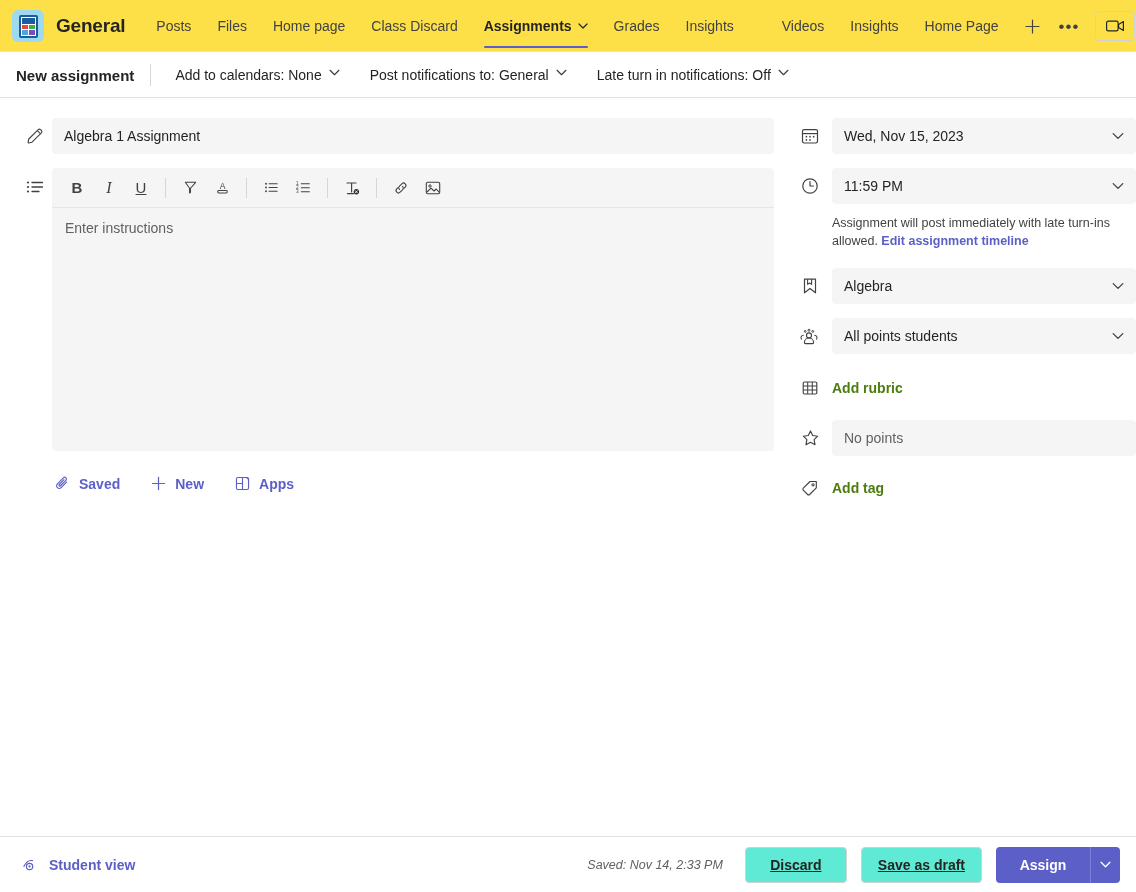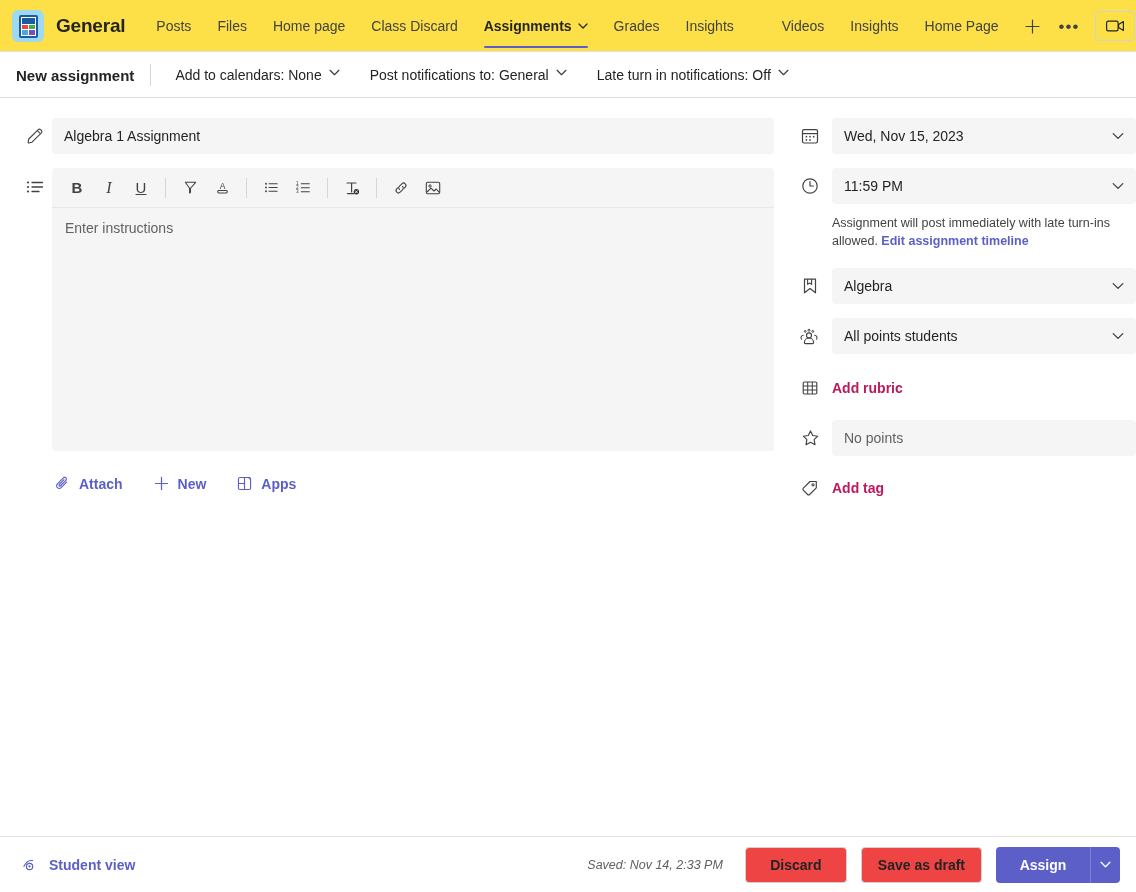--- a/index.html
+++ b/index.html
@@ -171,21 +171,21 @@
     color: #424242;
   }
   .r-field {
     flex: 1; height: 36px; background: #f5f5f5; border-radius: 4px;
     display: flex; align-items: center; padding: 0 12px;
     font-size: 14px; color: #242424; cursor: pointer;
   }
   .r-field .chev { margin-left: auto; font-size: 11px; color: #424242; display:flex; }
   .r-field.placeholder-tone { color: #616161; }
   .r-link {
-    flex: 1; font-size: 14px; color: #be185d; font-weight: bold;
+    flex: 1; font-size: 14px; color: #4d7c0f; font-weight: bold;
     cursor: pointer;
   }
   .r-note {
     margin-left: 44px; margin-top: -4px; margin-bottom: 18px;
     font-size: 12.5px; color: #424242; line-height: 1.45;
     max-width: 290px;
   }
   .r-note a { color: #5b5fc7; font-weight: bold; text-decoration: none; cursor: pointer; }
   .spacer-10 { height: 10px; }
 
@@ -204,21 +204,21 @@
   }
   .footer-right { margin-left: auto; display: flex; align-items: center; gap: 14px; }
   .saved-text { font-size: 12.5px; color: #616161; font-style: italic; margin-right: 8px; }
   .btn {
     height: 36px; min-width: 102px; padding: 0 16px;
     border-radius: 4px; font-size: 14px; font-weight: bold;
     display: flex; align-items: center; justify-content: center;
     cursor: pointer; font-family: "Liberation Sans", sans-serif;
   }
   .btn-secondary {
-    background: #ef4444; border: 1px solid #d1d1d1; color: #242424;
+    background: #5eead4; border: 1px solid #d1d1d1; color: #242424; text-decoration: underline;
   }
   .assign-split { display: flex; align-items: stretch; }
   .btn-primary {
     background: #5b5fc7; color: #fff; border: none;
     border-radius: 4px 0 0 4px; min-width: 94px;
   }
   .btn-primary-chev {
     background: #5b5fc7; color: #fff;
     width: 30px; border-radius: 0 4px 4px 0;
     display: flex; align-items: center; justify-content: center;
@@ -432,21 +432,21 @@
       </div>
     </div>
 
     <div class="actions-row">
       <div class="act-item">
         <span>
           <svg width="17" height="17" viewBox="0 0 18 18">
             <path d="M13.3 7.6 L7.6 13.3 a2.8 2.8 0 0 1 -4 -4 L9.9 3 a1.9 1.9 0 0 1 2.7 2.7 L6.9 11.4 a0.95 0.95 0 0 1 -1.35 -1.35 L10.6 5" fill="none" stroke="#5b5fc7" stroke-width="1.2" stroke-linecap="round" stroke-linejoin="round"></path>
           </svg>
         </span>
-        <span>Attach</span>
+        <span>Saved</span>
       </div>
 
       <div class="act-item">
         <span>
           <svg width="17" height="17" viewBox="0 0 18 18">
               <path d="M9 2.6 V15.4 M2.6 9 H15.4" stroke="#5b5fc7" stroke-width="1.3" stroke-linecap="round"></path>
             </svg>
         </span>
         <span>New</span>
       </div>

